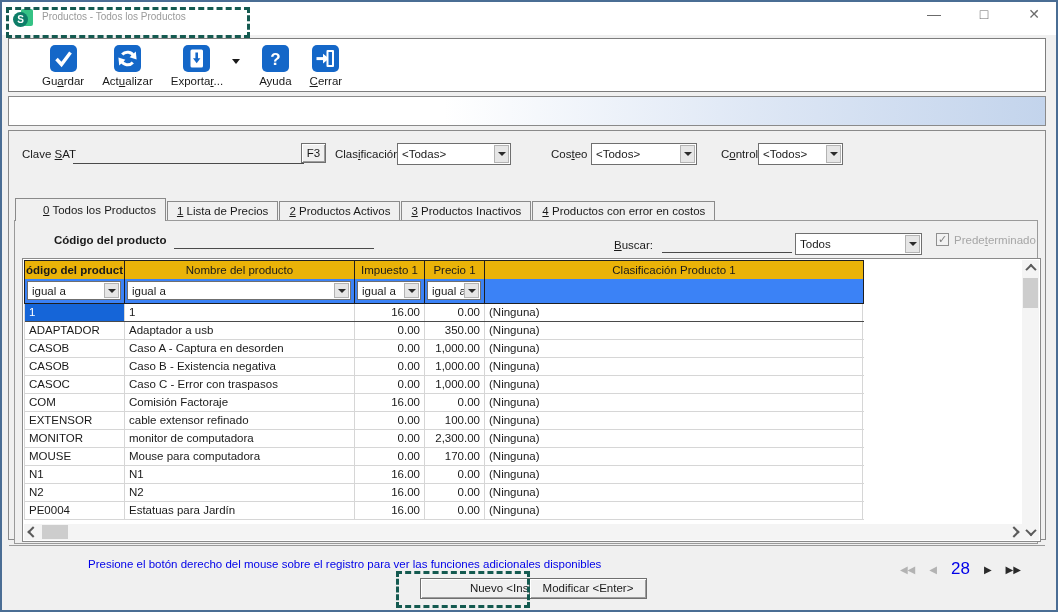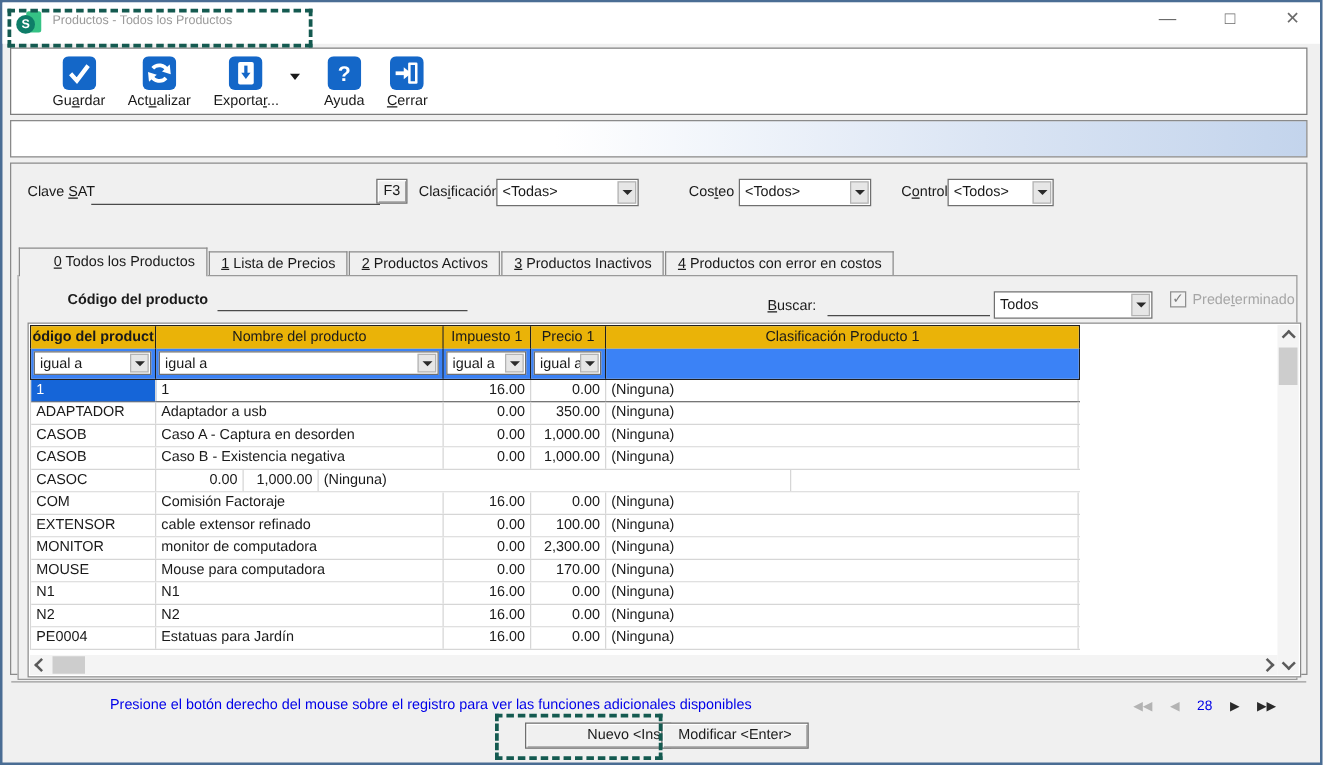--- a/index.html
+++ b/index.html
@@ -83,21 +83,21 @@
   .hthumb{position:absolute;left:18px;top:1px;width:26px;height:14px;background:#cdcdcd;}
 
   
   .checkbox{position:absolute;width:13px;height:13px;border:1px solid #8f8f8f;background:#f2f2f2;box-sizing:border-box;color:#7d7d7d;font-size:11px;line-height:11px;text-align:center;}
 
   
   .statusbar{position:absolute;left:0;right:0;top:414px;bottom:0;border-top:1px solid #9a9a9a;background:#f0f0f0;}
   .hint{position:absolute;left:79px;top:12px;font-size:11.5px;color:#0000e8;white-space:nowrap;}
   .nav{position:absolute;right:24px;top:13px;display:flex;align-items:center;gap:14px;font-size:10px;}
   .nav .dim{color:#b3b3b3;}
-  .nav .pg{color:#0000e8;font-size:11px;}
+  .nav .pg{color:#0000e8;font-size:17px;}
   .nav .on{color:#2a2a2a;}
   .btn-nuevo{left:411px;top:32px;width:117px;height:21px;line-height:19px;padding-left:48px;}
   .btn-modificar{left:520px;top:32px;width:118px;height:21px;line-height:19px;}
 </style>
 </head>
 <body>
 
 <div class="window">
 
   <div class="titlebar">
@@ -291,20 +291,21 @@
               </div>
               <div class="trow">
                 <div class="tcell c0">CASOB</div>
                 <div class="tcell c1">Caso B - Existencia negativa</div>
                 <div class="tcell c2 num">0.00</div>
                 <div class="tcell c3 num">1,000.00</div>
                 <div class="tcell c4">(Ninguna)</div>
               </div>
               <div class="trow">
                 <div class="tcell c0">CASOC</div>
+                <div class="tcell c1">Caso C - Error con traspasos</div>
                 <div class="tcell c2 num">0.00</div>
                 <div class="tcell c3 num">1,000.00</div>
                 <div class="tcell c4">(Ninguna)</div>
               </div>
               <div class="trow">
                 <div class="tcell c0">COM</div>
                 <div class="tcell c1">Comisión Factoraje</div>
                 <div class="tcell c2 num">16.00</div>
                 <div class="tcell c3 num">0.00</div>
                 <div class="tcell c4">(Ninguna)</div>

